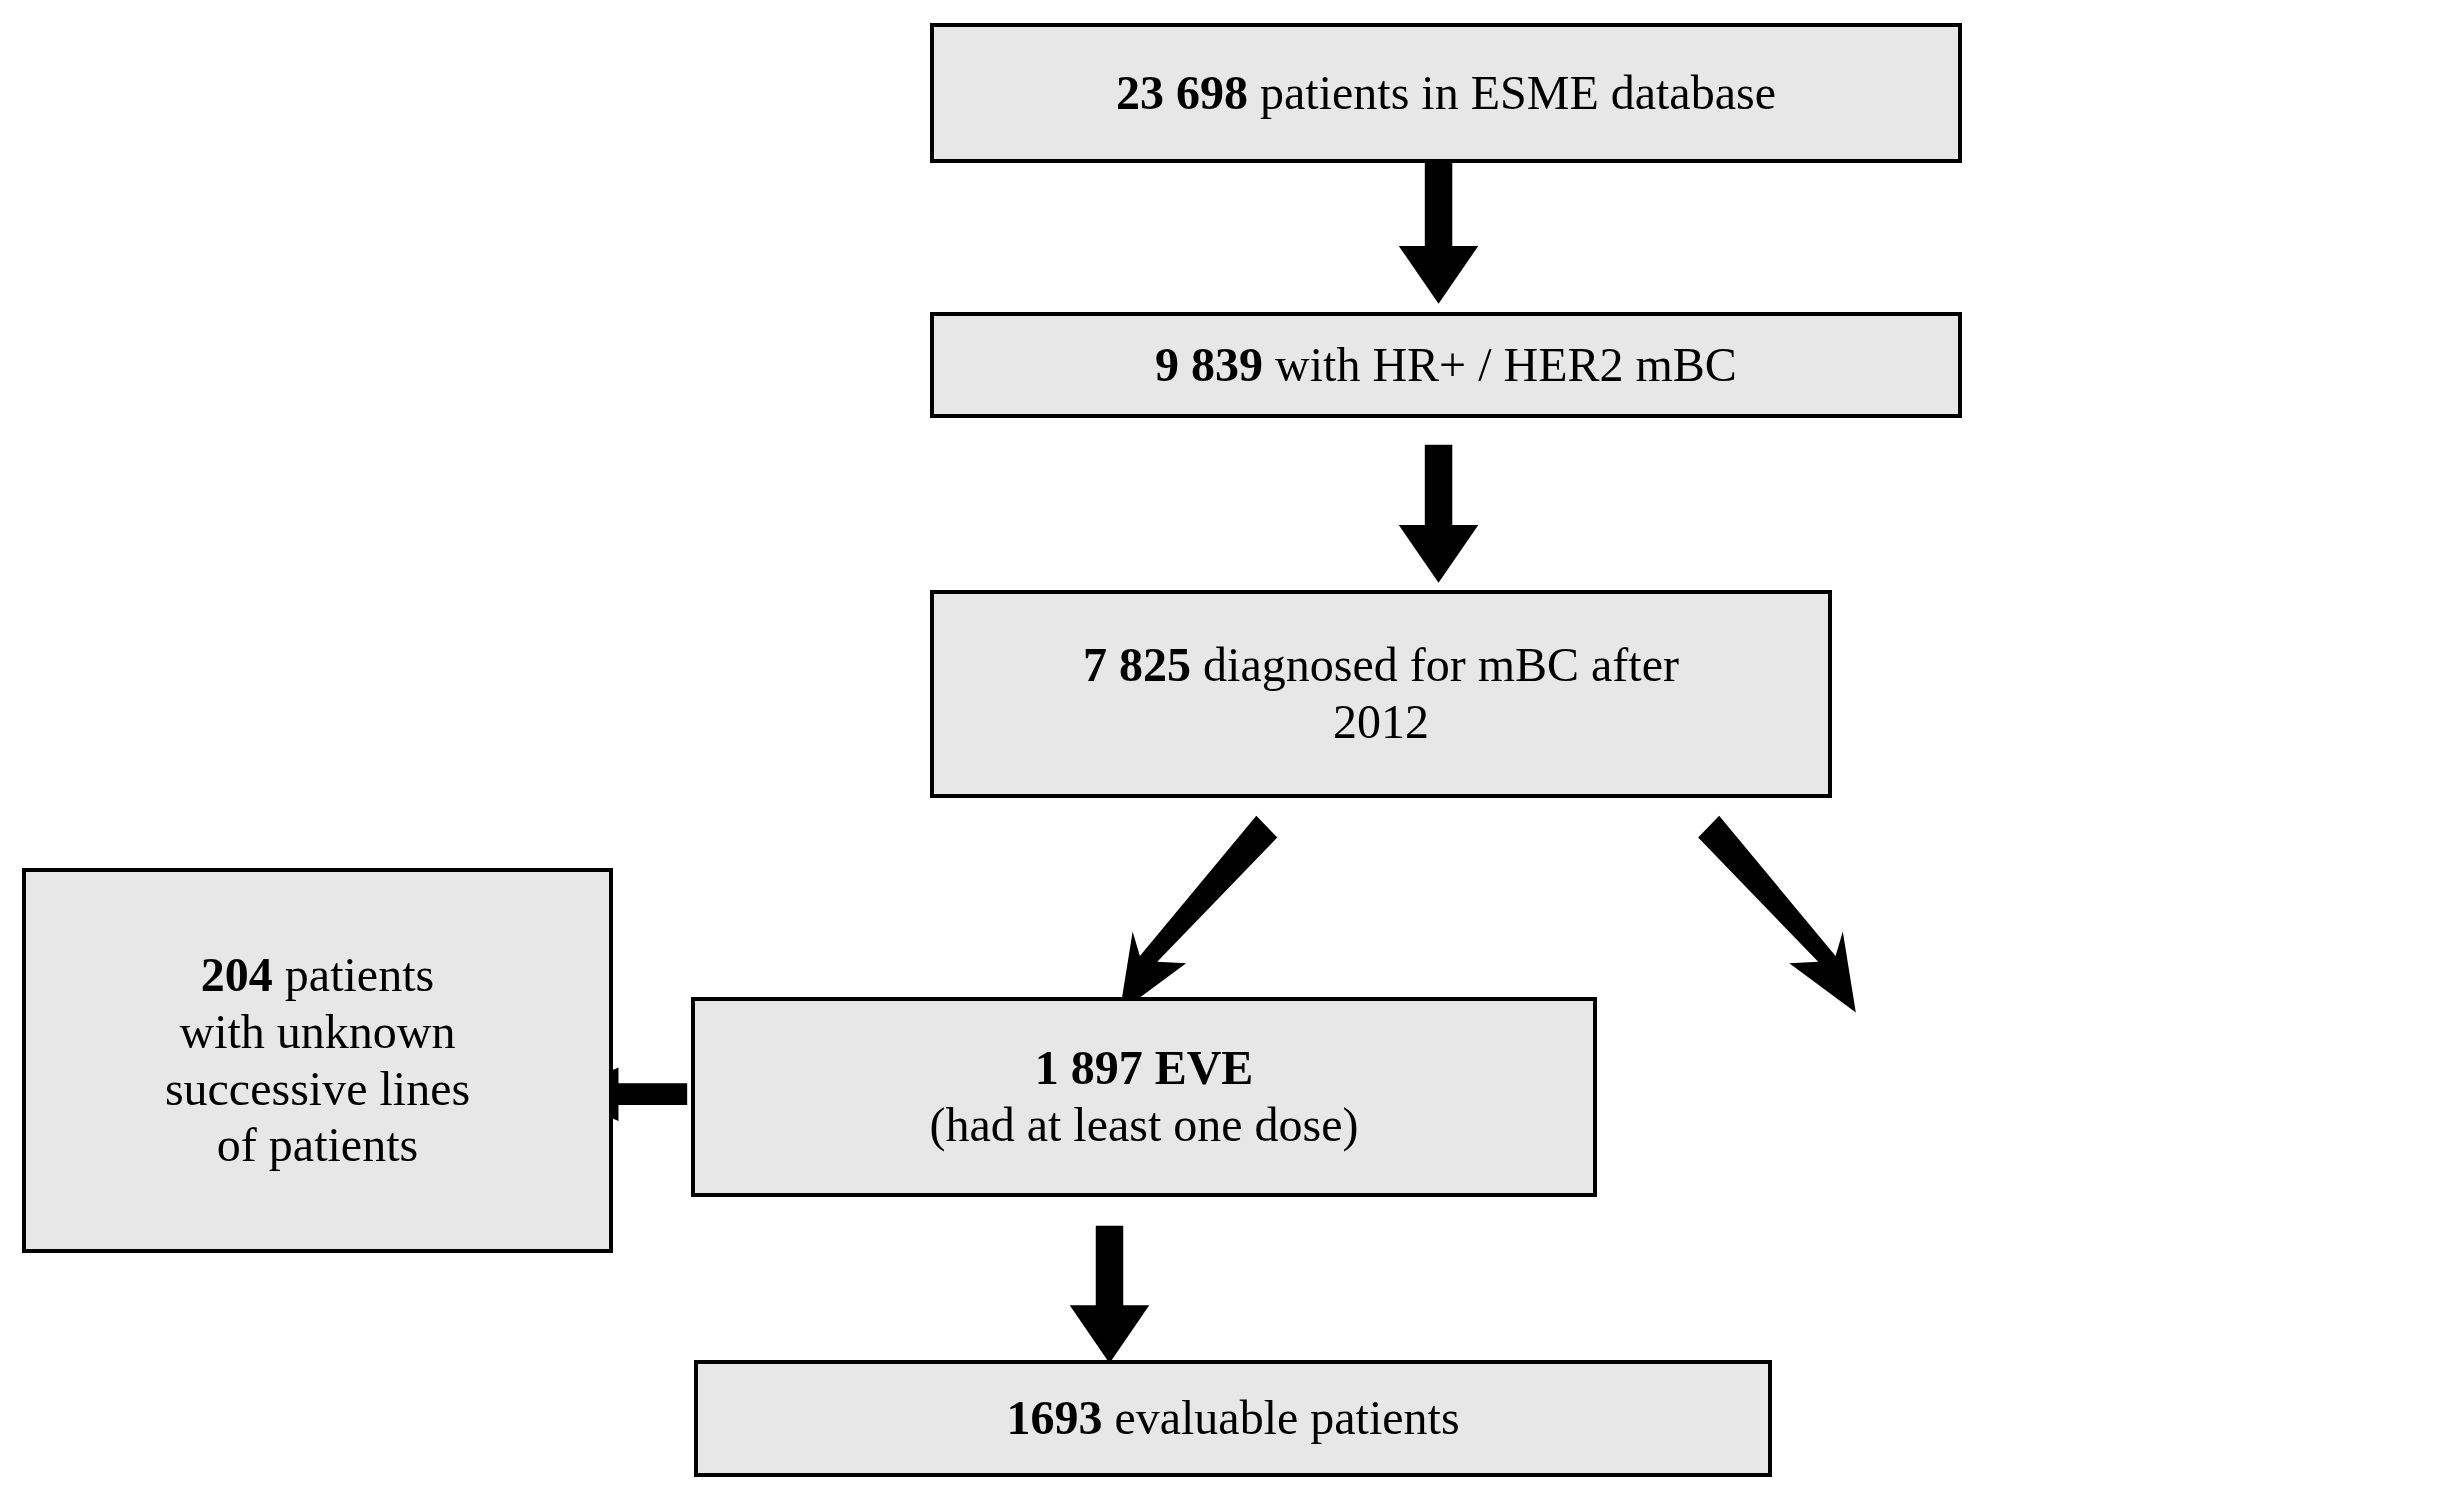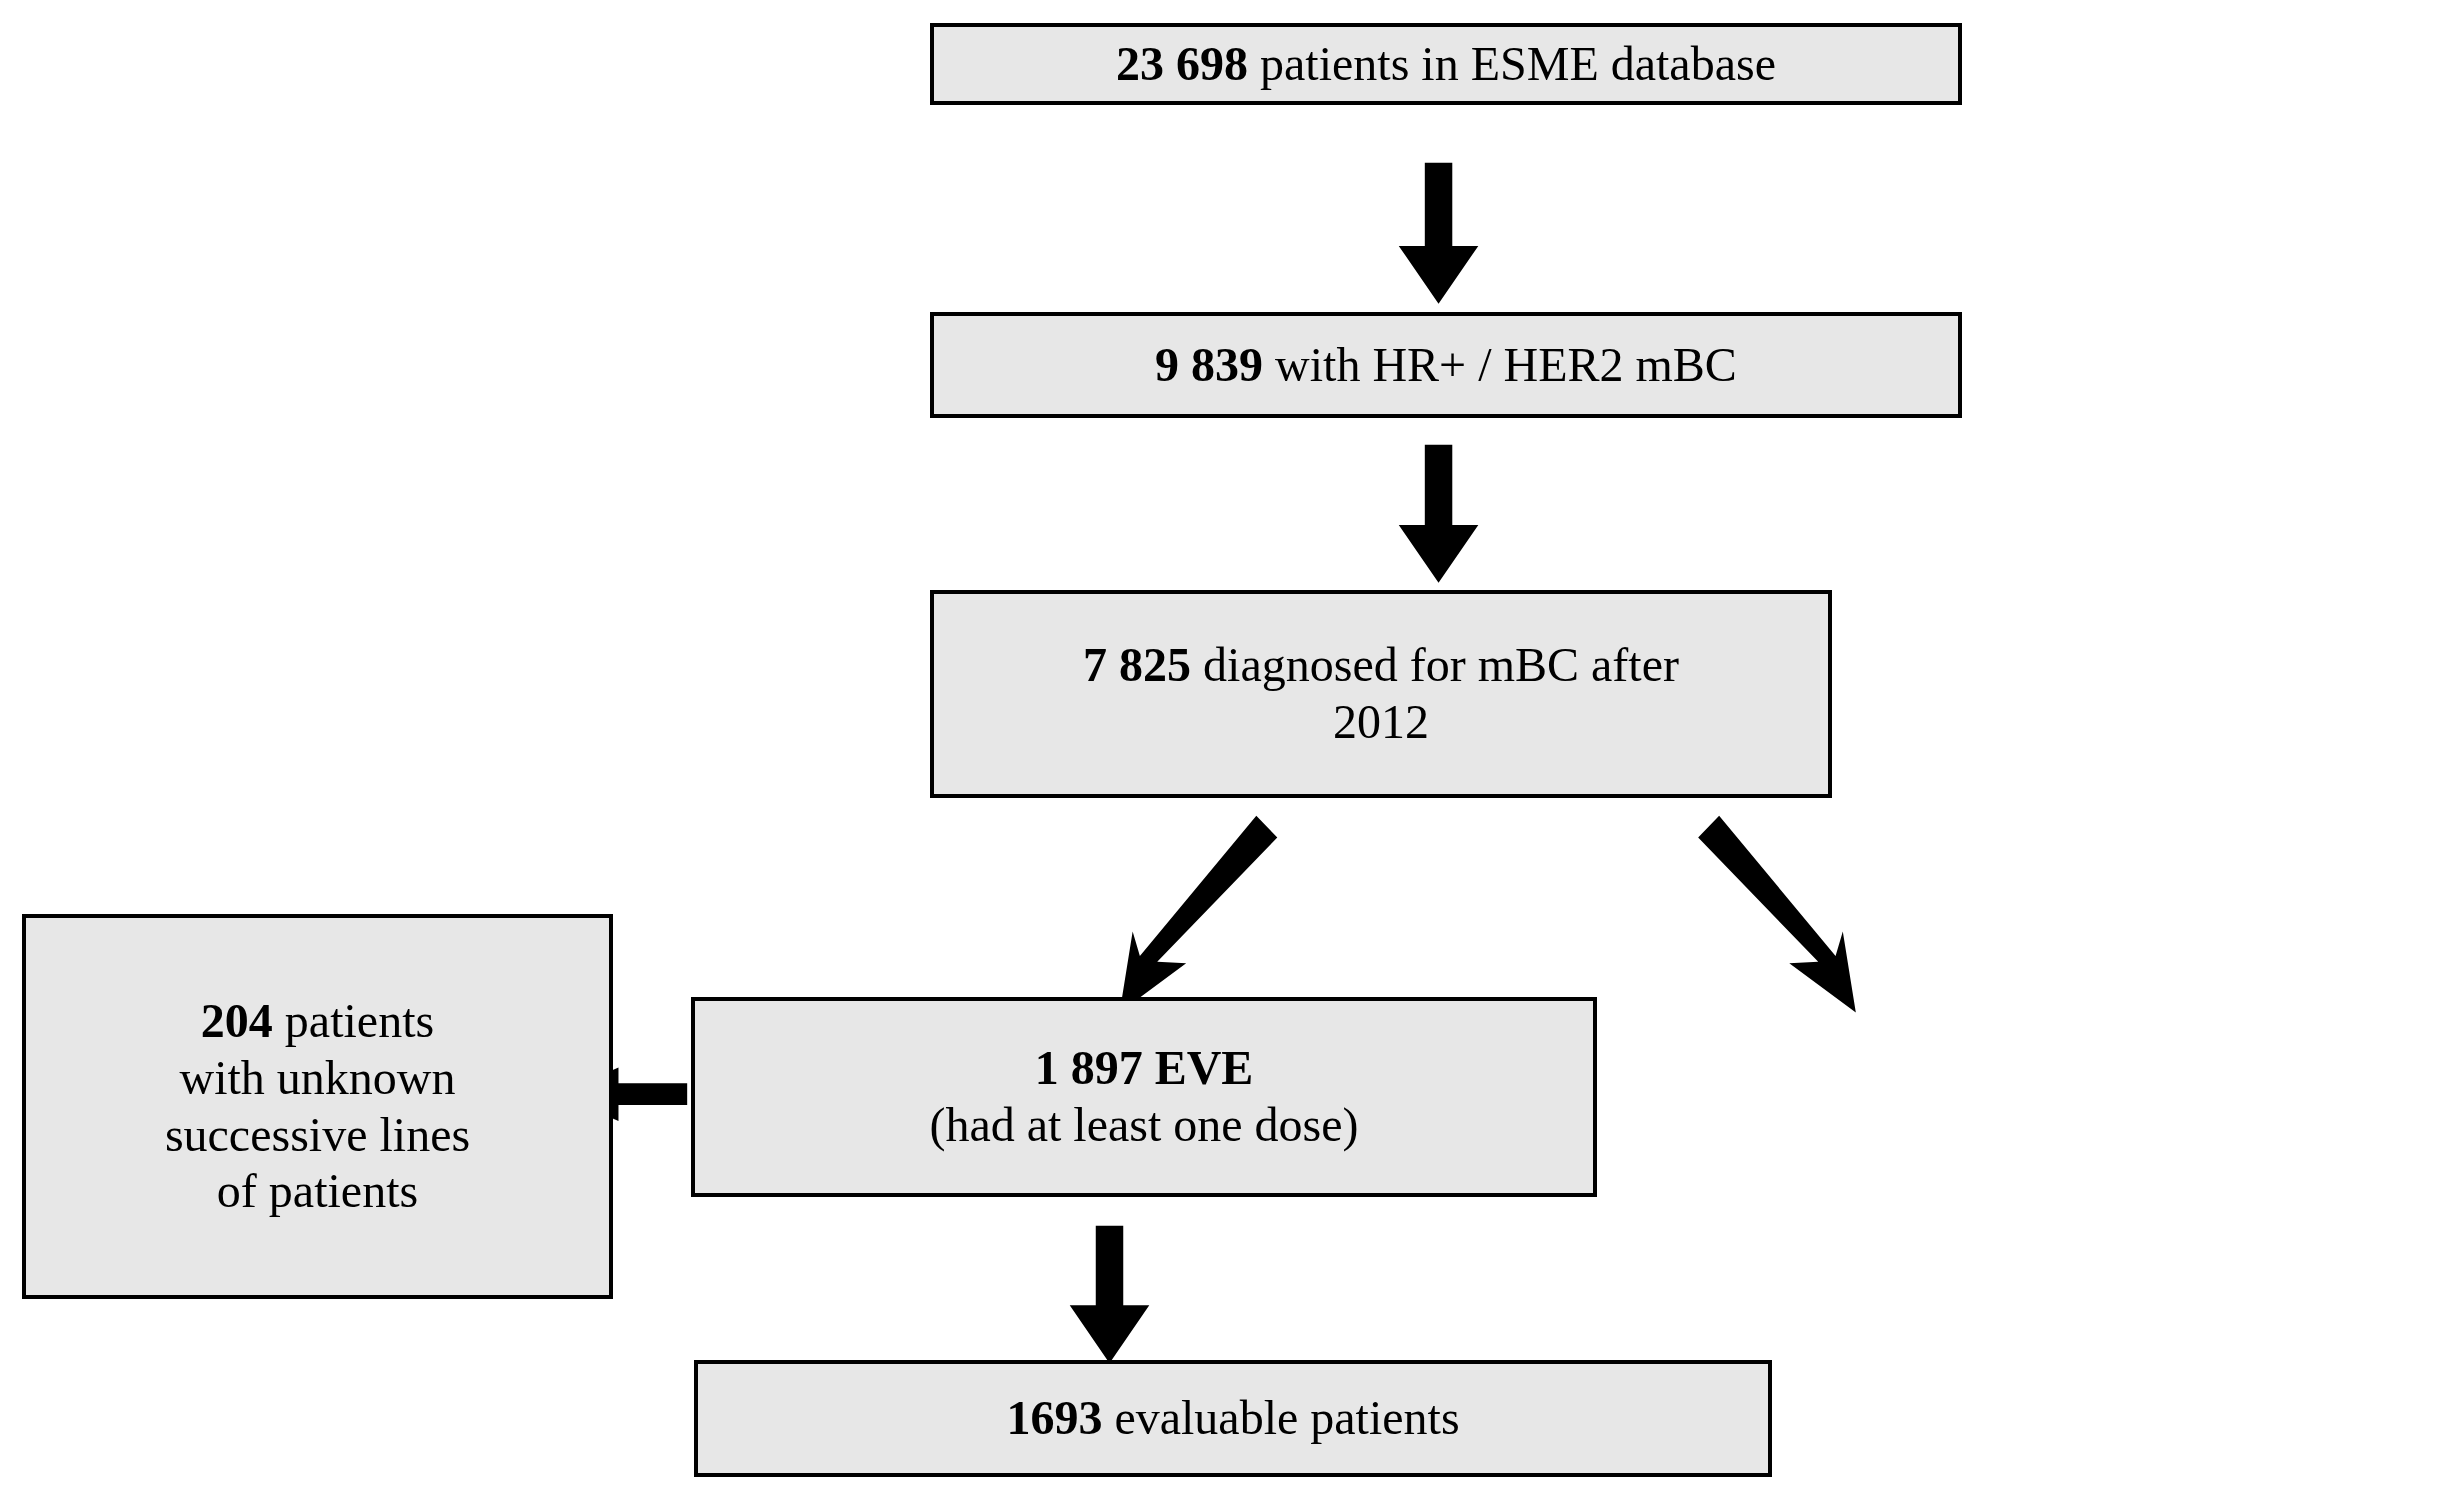--- a/index.html
+++ b/index.html
@@ -32,24 +32,24 @@
   }
   .node .txt {
     display: block;
     width: 100%;
     padding: 0 10px;
     box-sizing: border-box;
   }
   .b { font-weight: bold; }
 
   
-  #node-database      { left: 930px; top: 23px;   width: 1032px; height: 82px;  font-size: 48px; }
+  #node-database      { left: 930px; top: 23px;   width: 1032px; height: 140px;  font-size: 48px; }
   #node-hrher2        { left: 930px; top: 312px;  width: 1032px; height: 106px;  font-size: 48px; }
   #node-diagnosed     { left: 930px; top: 590px;  width: 902px; height: 208px;  font-size: 48px; justify-content: flex-end; }
-  #node-unknown-lines { left: 22px;   top: 914px; width: 591px;  height: 385px;  font-size: 48px; }
+  #node-unknown-lines { left: 22px;   top: 868px; width: 591px;  height: 385px;  font-size: 48px; }
   #node-eve           { left: 691px;  top: 997px; width: 906px; height: 200px;  font-size: 48px; }
   #node-non-eve       { left: 1705px; top: 998px; width: 738px; height: 205px;  font-size: 48px; }
   #node-evaluable     { left: 694px;  top: 1360px; width: 1078px; height: 117px;  font-size: 48px; }
 
   
   #arrow-layer {
     position: absolute;
     left: 0;
     top: 0;
     width: 2462px;

